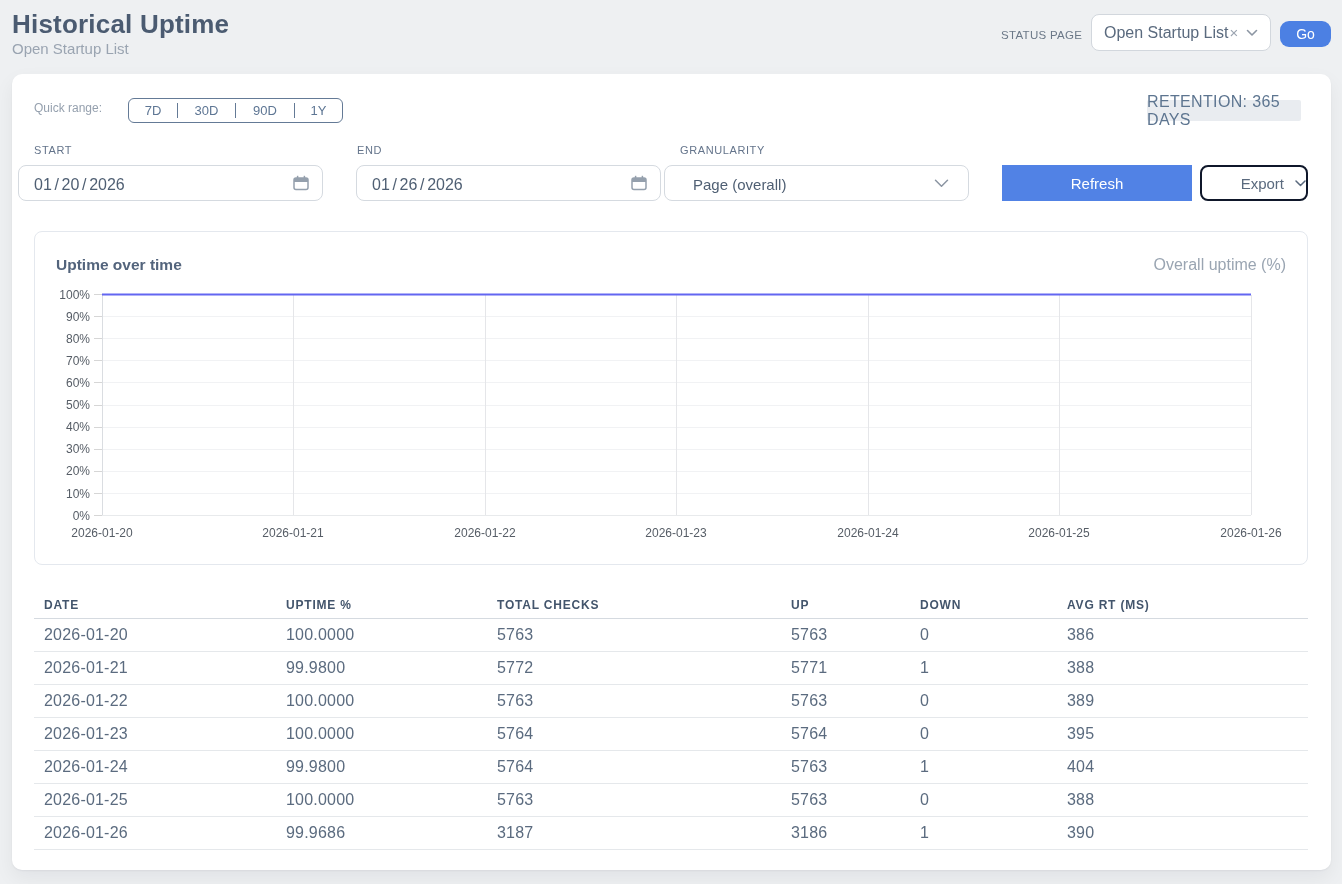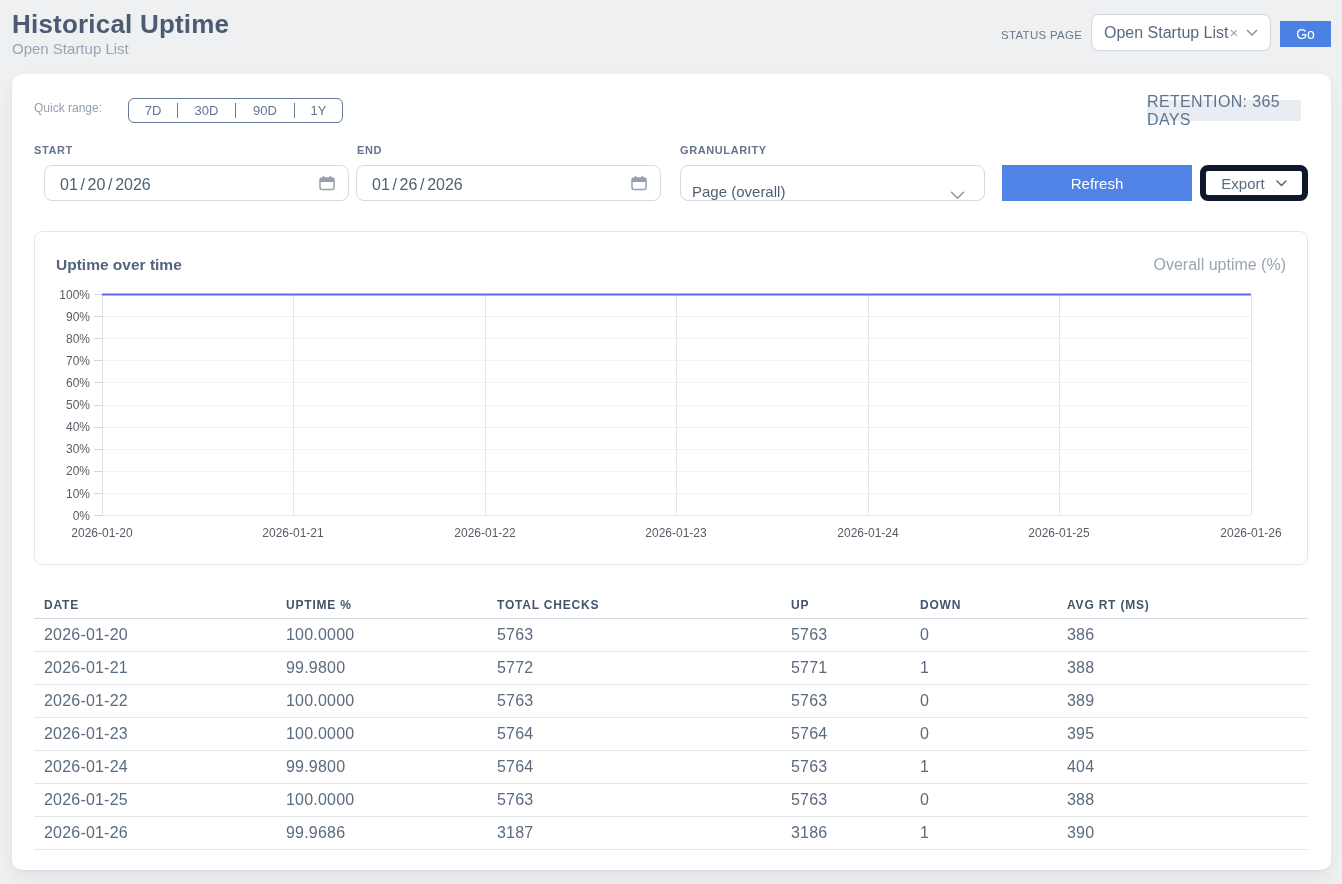--- a/index.html
+++ b/index.html
@@ -12,40 +12,40 @@
   }
   .abs { position:absolute; }
 
   
   .title { left:12px; top:9px; font-size:26px; font-weight:700; color:#4b5b71; letter-spacing:0.2px; }
   .subtitle { left:12px; top:40px; font-size:15px; color:#9aa4b1; }
   .sp-label { left:1001px; top:29px; font-size:11.5px; color:#6b7888; letter-spacing:0.3px; }
   .sp-select { left:1091px; top:14px; width:180px; height:37px; background:#fff; border:1px solid #d2d7dd; border-radius:8px; display:flex; align-items:center; padding-left:12px; }
   .sp-select .txt { font-size:16px; color:#5a6a7e; }
   .sp-select .x { font-size:15px; color:#9aa3af; margin-left:1px; }
-  .go { left:1280px; top:21px; width:51px; height:25.5px; background:#4c80e3; border-radius:0; color:#fff; font-size:14px; display:flex; align-items:center; justify-content:center; }
+  .go { left:1280px; top:21px; width:51px; height:25.5px; background:#4c80e3; border-radius:9px; color:#fff; font-size:14px; display:flex; align-items:center; justify-content:center; }
 
   
   .card { left:12px; top:74px; width:1319px; height:796px; background:#fff; border-radius:10px;
           box-shadow:0 1px 2px rgba(16,24,40,.05), 0 8px 20px rgba(16,24,40,.06); }
 
   .qr-label { left:34px; top:101px; font-size:12px; color:#95a0ae; }
   .qr-group { left:128px; top:98px; height:25px; display:flex; border:1px solid #647a96; border-radius:6px; overflow:hidden; background:#fff;align-items:center; }
   .qr-group .b { font-size:13px; color:#5e7694; display:flex; align-items:center; justify-content:center; border-right:1px solid #647a96; }
   .qr-group .b:last-child { border-right:none; }
   .b7 { width:49px; } .b30 { width:58px; } .b90 { width:59px; } .b1y { width:47px; }
   .badge { left:1147px; top:100px; width:154px; height:21px; background:#e9ecf0; border-radius:2px; display:flex; align-items:center; justify-content:center;
            font-size:16px; font-weight:400; letter-spacing:0.35px; color:#5d7590; }
 
-  .fld-label { font-size:11px; font-weight:700; letter-spacing:0.6px; color:#64748b; top:144px; }
+  .fld-label { font-size:11px; font-weight:400; letter-spacing:0.6px; color:#64748b; top:144px; }
   .inp { top:165px; width:305px; height:36px; background:#fff; border:1px solid #d5dae0; border-radius:8px; display:flex; align-items:center; padding:0 13.5px 0 15px; }
   .inp .txt { font-size:16px; color:#4f5f73; margin-top:3.5px; }
   .inp .ico { margin-left:auto; }
   .btn-refresh { left:1002px; top:165px; width:190px; height:36px; background:#5182e5; border-radius:0; color:#fff; font-size:15px; display:flex; align-items:center; justify-content:center; }
-  .btn-export { left:1200px; top:165px; width:108px; height:36px; background:#fff; border:6px solid #0f172a; border-radius:8px; color:#5a6a7e; font-size:15px; display:flex; align-items:center; justify-content:center; gap:11px; }
+  .btn-export { left:1200px; top:165px; width:108px; height:36px; background:#fff; border:2px solid #0f172a; border-radius:8px; color:#5a6a7e; font-size:15px; display:flex; align-items:center; justify-content:flex-end; gap:11px; }
 
   
   .chart-card { left:34px; top:231px; width:1274px; height:334px; background:#fff; border:1px solid #e4e8ee; border-radius:8px; }
   .chart-title { left:56px; top:256px; font-size:15.5px; font-weight:700; color:#53647c; }
   .chart-sub { right:56px; top:256px; font-size:16px; color:#9aa5b2; }
 
   
   table.grid { position:absolute; left:34px; top:592px; width:1274px; border-collapse:collapse; table-layout:fixed; }
   table.grid th { font-size:12px; font-weight:700; letter-spacing:0.8px; color:#43556c; text-align:left; padding:0 0 0 10px; height:26px; border-bottom:1px solid #d5dae0; vertical-align:middle;margin-top:48px; }
   table.grid td { font-size:16px; letter-spacing:0.2px; color:#5b6b7f; text-align:left; padding:0 0 0 10px; height:33px; border-bottom:1px solid #e5e8eb; vertical-align:middle; }
@@ -72,39 +72,39 @@
     <div class="b b30">30D</div>
     <div class="b b90">90D</div>
     <div class="b b1y">1Y</div>
   </div>
   <div class="abs badge">RETENTION: 365 DAYS</div>
 
   <div class="abs fld-label" style="left:34px;">START</div>
   <div class="abs fld-label" style="left:357px;">END</div>
   <div class="abs fld-label" style="left:680px;">GRANULARITY</div>
 
-  <div class="abs inp" style="left:44px;">
+  <div class="abs inp" style="left:18px;">
     <span class="txt">01 / 20 / 2026</span>
     <svg class="ico" width="16" height="16" viewBox="0 0 16 16">
       <rect x="1" y="3" width="14" height="11.5" rx="2" fill="none" stroke="#95a0ad" stroke-width="1.5"></rect>
       <path d="M1 5 Q1 3 3 3 L13 3 Q15 3 15 5 L15 7 L1 7 Z" fill="#95a0ad"></path>
       <line x1="4.6" y1="0.8" x2="4.6" y2="3.5" stroke="#95a0ad" stroke-width="1.5"></line>
       <line x1="11.4" y1="0.8" x2="11.4" y2="3.5" stroke="#95a0ad" stroke-width="1.5"></line>
     </svg>
   </div>
   <div class="abs inp" style="left:356px;">
     <span class="txt">01 / 26 / 2026</span>
     <svg class="ico" width="16" height="16" viewBox="0 0 16 16">
       <rect x="1" y="3" width="14" height="11.5" rx="2" fill="none" stroke="#95a0ad" stroke-width="1.5"></rect>
       <path d="M1 5 Q1 3 3 3 L13 3 Q15 3 15 5 L15 7 L1 7 Z" fill="#95a0ad"></path>
       <line x1="4.6" y1="0.8" x2="4.6" y2="3.5" stroke="#95a0ad" stroke-width="1.5"></line>
       <line x1="11.4" y1="0.8" x2="11.4" y2="3.5" stroke="#95a0ad" stroke-width="1.5"></line>
     </svg>
   </div>
-  <div class="abs inp" style="left:680px; padding-left:11px;align-items:flex-end;">
+  <div class="abs inp" style="left:664px; padding-left:28px;">
     <span class="txt" style="font-size:15px;">Page (overall)</span>
     <svg class="ico" width="15" height="9" viewBox="0 0 15 9" style="margin-right:6px;">
       <path d="M1.5 1.2 L7.5 7.2 L13.5 1.2" fill="none" stroke="#8b95a2" stroke-width="1.5" stroke-linecap="round" stroke-linejoin="round"></path>
     </svg>
   </div>
   <div class="abs btn-refresh">Refresh</div>
   <div class="abs btn-export">Export
     <svg width="11" height="7" viewBox="0 0 11 7">
       <path d="M1 1 L5.5 5.5 L10 1" fill="none" stroke="#5a6a7e" stroke-width="1.5" stroke-linecap="round" stroke-linejoin="round"></path>
     </svg>

